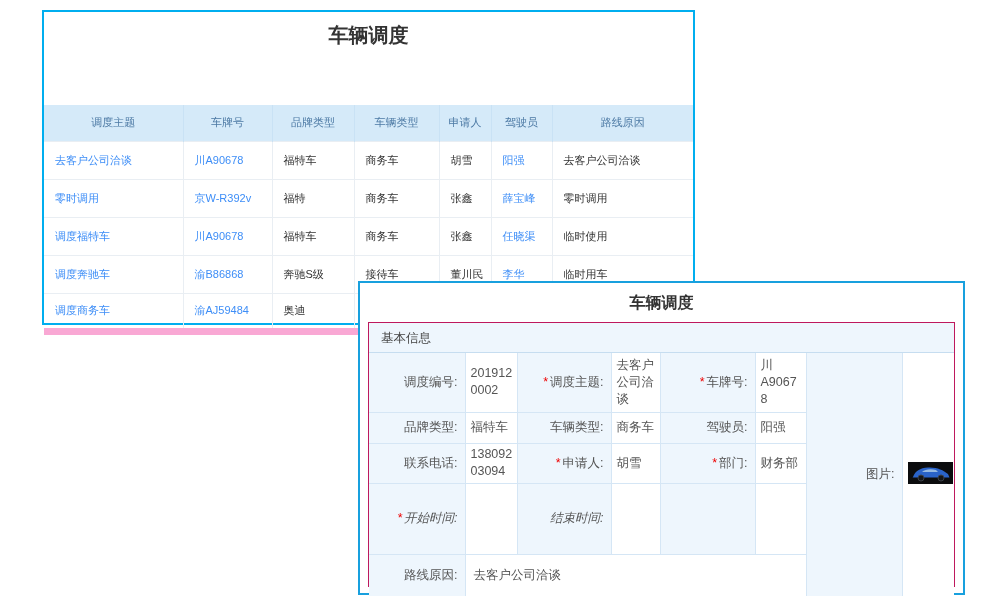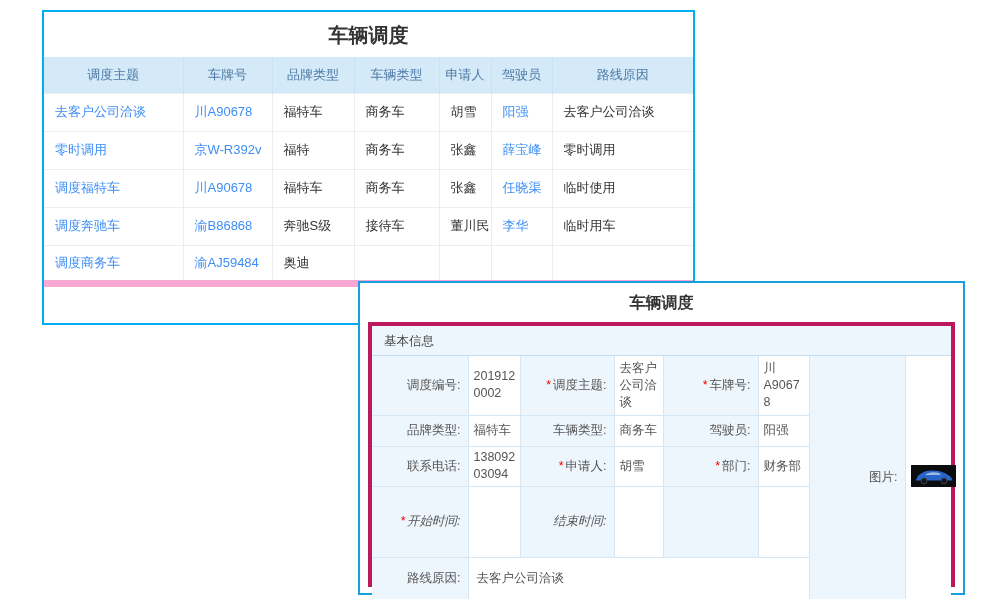--- a/index.html
+++ b/index.html
@@ -14,21 +14,21 @@
   .list-panel {
     position: absolute; left: 42px; top: 10px; width: 653px; height: 315px;
     border: 2px solid #00aeef; background: #fff; z-index: 1;
   }
   .list-title {
     height: 45px; line-height: 47px; text-align: center;
     font-size: 20px; font-weight: bold; color: #333;
   }
   table.list {
     width: 100%; border-collapse: collapse; table-layout: fixed;
-    font-size: 13px; color: #333;
+    font-size: 11px; color: #333; margin-top: 48px;
   }
   table.list th {
     background: #d5eaf9; color: #4c79a4; font-weight: normal;
     height: 36px; text-align: center;
     border-right: 1px solid #c9e2f5;
   }
   table.list th:last-child { border-right: none; text-align: center; }
   table.list td {
     height: 38px; padding-left: 11px; text-align: left;
     border-top: 1px solid #e9eef3; border-right: 1px solid #e9eef3;
@@ -41,21 +41,21 @@
   
   .detail-panel {
     position: absolute; left: 358px; top: 281px; width: 607px; height: 314px;
     border: 2px solid #18a0de; background: #fff; z-index: 2;
   }
   .detail-title {
     height: 38px; line-height: 40px; text-align: center;
     font-size: 16px; font-weight: bold; color: #333;
   }
   .section-box {
-    margin: 1px 8px 0 8px; border: 4px solid #be185d; height: 265px;
+    margin: 1px 8px 0 8px; border: 1px solid #be185d; height: 265px;
     background: #fff;
   }
   .section-header {
     height: 30px; line-height: 30px; background: #eef6fd;
     padding-left: 12px; font-size: 12.5px; color: #444;
     border-bottom: 1px solid #c6ddf0;
   }
   table.form {
     width: 100%; border-collapse: collapse; table-layout: fixed;
     border-style: hidden; 

